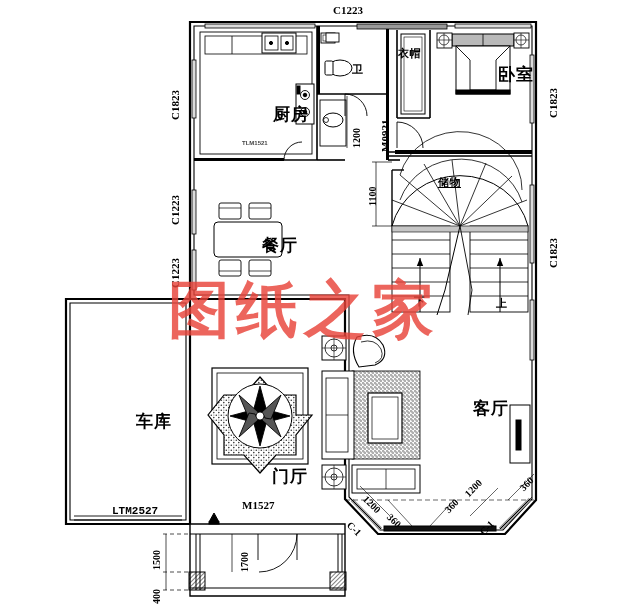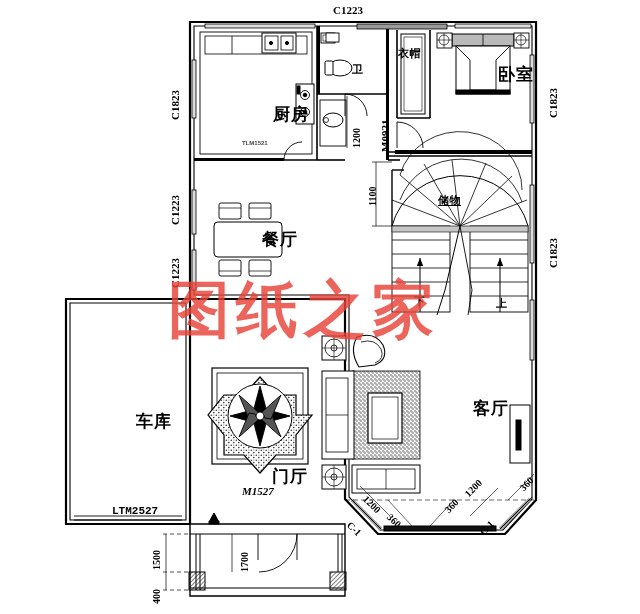--- a/index.html
+++ b/index.html
@@ -336,38 +336,38 @@
     <line x1="372" y1="226" x2="392" y2="226"></line>
     <line x1="376" y1="162" x2="376" y2="226"></line>
     <line x1="347" y1="96" x2="347" y2="148"></line>
   </g>
 </svg>
 
 <div class="lbl room" style="left:224px;top:106px;margin-left:13px;">厨房</div>
 <div class="lbl room-sm" style="left:352px;top:64px;">卫</div>
 <div class="lbl room-sm" style="left:398px;top:48px;">衣帽</div>
 <div class="lbl room" style="left:462px;top:66px;">卧室</div>
-<div class="lbl room-sm" style="left:438px;top:195px;text-decoration:underline;">储物</div>
-<div class="lbl room" style="left:226px;top:231px;">餐厅</div>
+<div class="lbl room-sm" style="left:438px;top:177px;text-decoration:underline;">储物</div>
+<div class="lbl room" style="left:226px;top:237px;">餐厅</div>
 <div class="lbl room" style="left:100px;top:413px;">车库</div>
 <div class="lbl room" style="left:236px;top:468px;">门厅</div>
 <div class="lbl room" style="left:437px;top:400px;">客厅</div>
 
 <div class="lbl room-sm" style="left:414px;top:296px;">下</div>
 <div class="lbl room-sm" style="left:496px;top:298px;">上</div>
 
 <div class="lbl win" style="left:333px;top:5px;">C1223</div>
 <div class="lbl win rot90" style="left:170px;top:120px;">C1823</div>
 <div class="lbl win rot90" style="left:170px;top:225px;">C1223</div>
 <div class="lbl win rot90" style="left:170px;top:288px;">C1223</div>
 <div class="lbl win rot90" style="left:548px;top:118px;">C1823</div>
 <div class="lbl win rot90" style="left:548px;top:268px;">C1823</div>
 
 <div class="lbl win rot90" style="left:380px;top:152px;">M0921</div>
-<div class="lbl win" style="left:242px;top:486px;font-style:italic;">M1527</div>
+<div class="lbl win" style="left:242px;top:500px;">M1527</div>
 <div class="lbl win" style="left:112px;top:506px;font-family:Liberation Mono, monospace;">LTM2527</div>
 <div class="lbl" style="left:242px;top:140px;font-size:6px;font-weight:bold;color:#444;">TLM1521</div>
 
 <div class="lbl dim rotm45" style="left:352px;top:520px;">C-1</div>
 <div class="lbl dim rot45" style="left:478px;top:530px;">C-1</div>
 
 <div class="lbl dim rot90" style="left:368px;top:206px;">1100</div>
 <div class="lbl dim rot90" style="left:352px;top:148px;">1200</div>
 <div class="lbl dim rot90" style="left:152px;top:570px;">1500</div>
 <div class="lbl dim rot90" style="left:152px;top:604px;">400</div>

